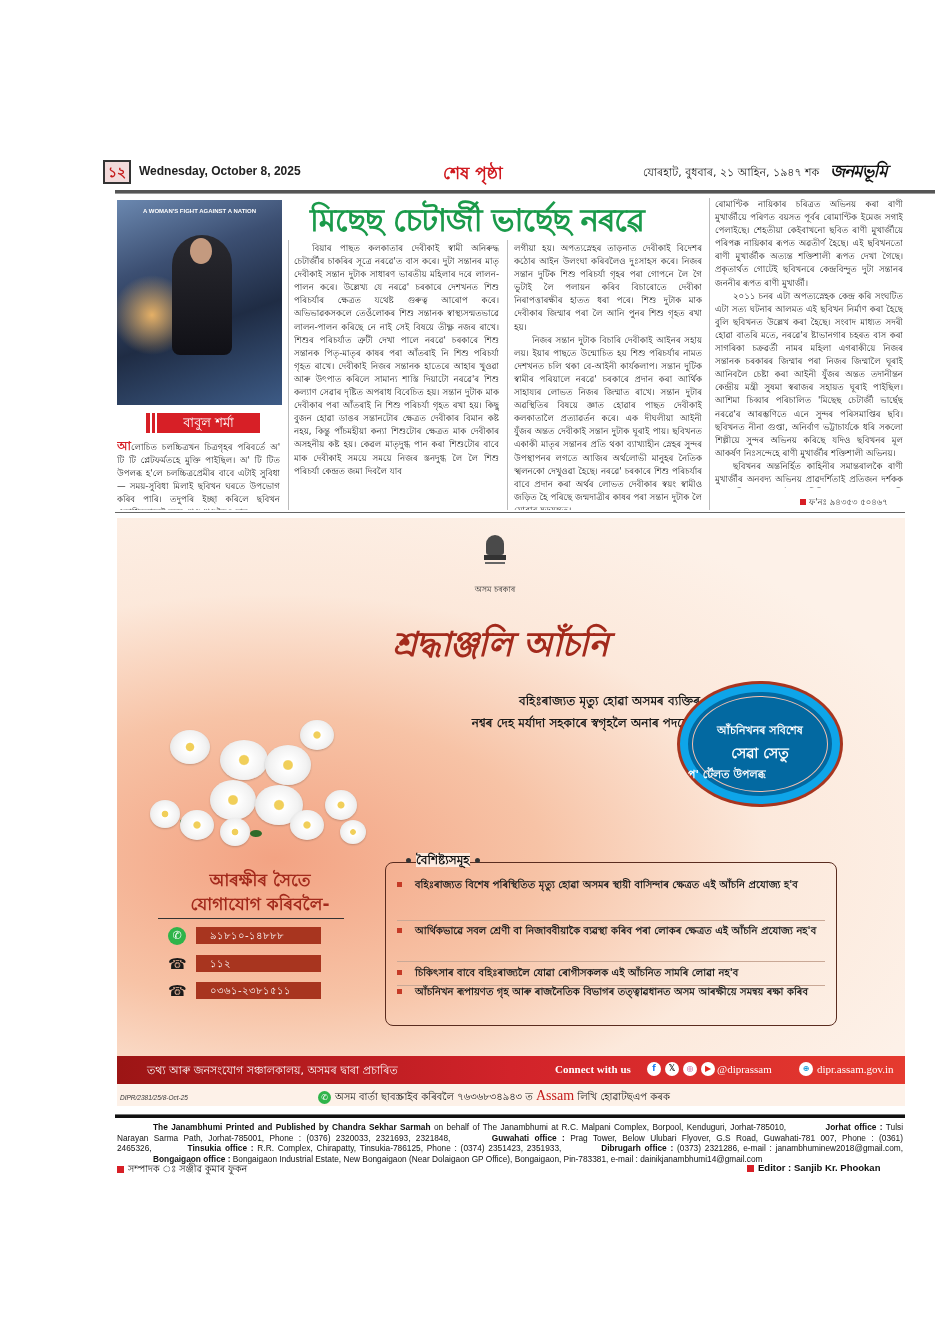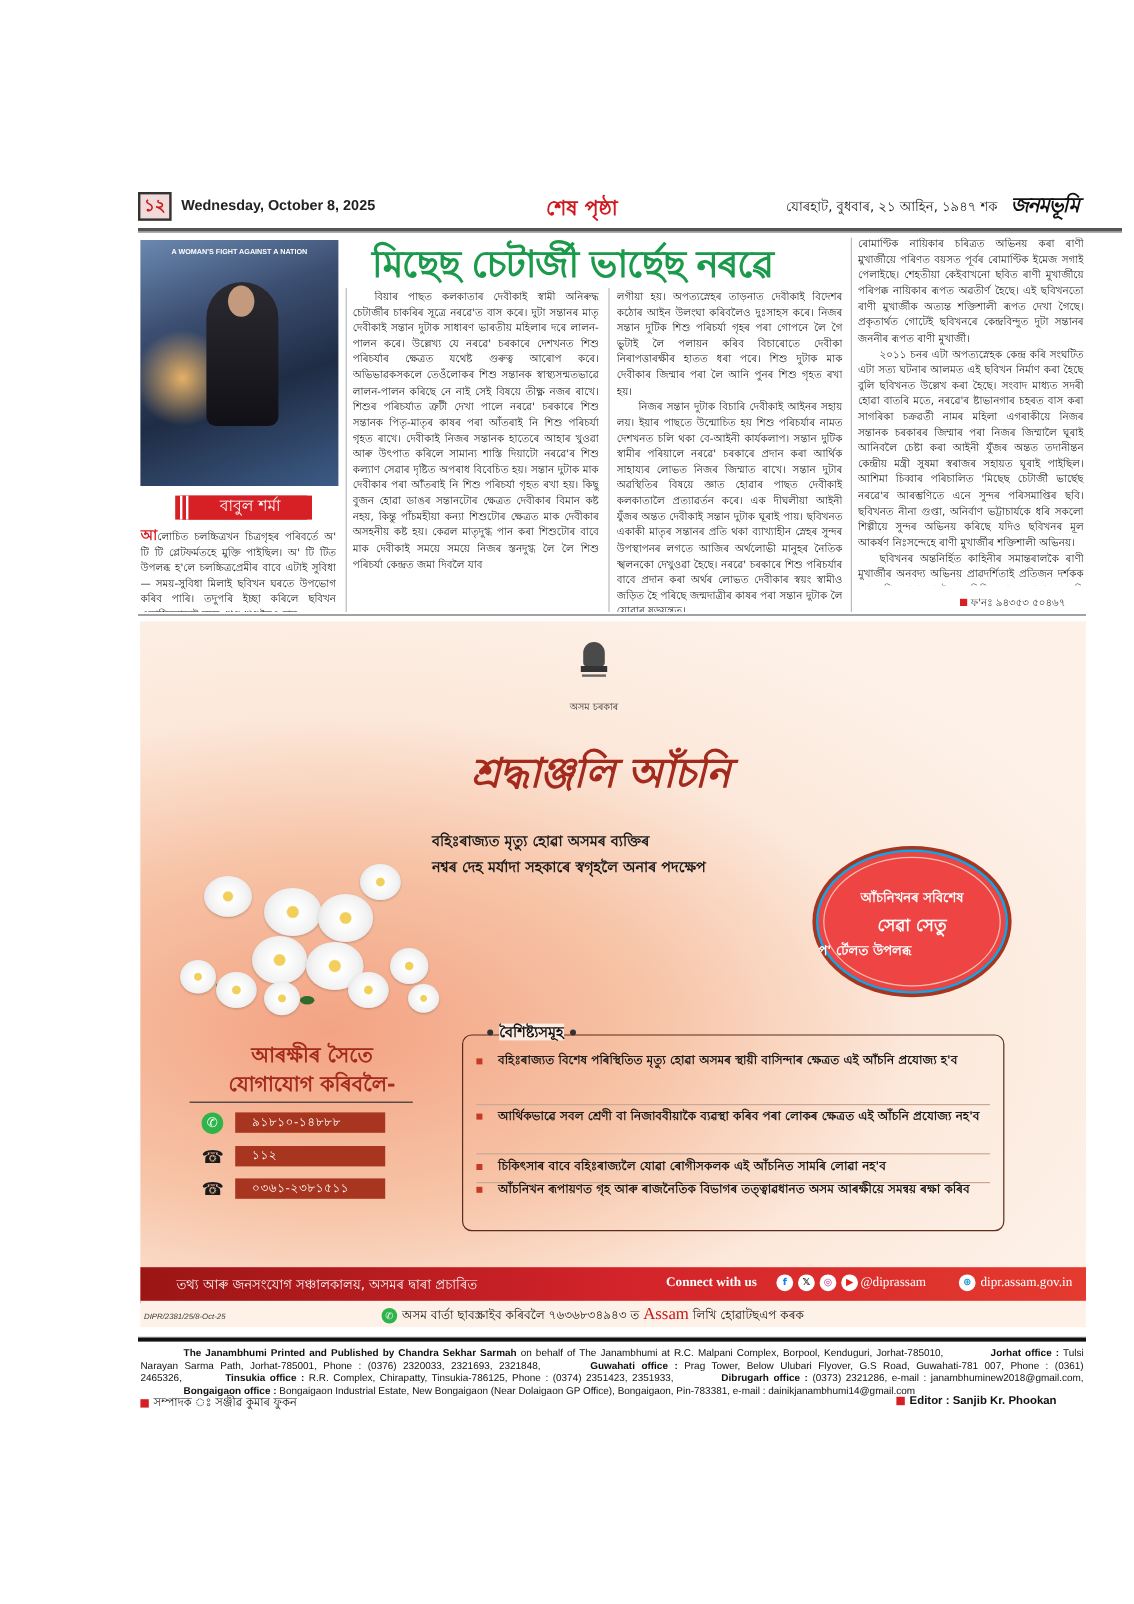--- a/index.html
+++ b/index.html
@@ -1,20 +1,20 @@
 <!DOCTYPE html>
 <html><head>
 <meta charset="utf-8">
 <style>
   * { box-sizing: border-box; margin: 0; padding: 0; }
   html, body { width: 945px; height: 1337px; background: #ffffff; overflow: hidden; }
   body { font-family: "DejaVu Sans", sans-serif; color: #1a1a1a; position: relative; }
 
   
-  .masthead { position: absolute; left: 115px; top: 160px; width: 820px; height: 28px; }
+  .masthead { position: absolute; left: 103px; top: 160px; width: 820px; height: 28px; }
   .page-num { position: absolute; left: 0; top: 0; width: 28px; height: 24px; border: 2px solid #333; background: #f2dada;
               color: #c41a1a; font-size: 14px; font-weight: bold; text-align: center; line-height: 20px; }
   .date-en { position: absolute; left: 36px; top: 4px; font-family: "Liberation Sans", sans-serif; font-size: 12px; font-weight: bold; color: #222; }
   .section-title { position: absolute; left: 340px; top: 0; color: #d0191f; font-size: 17px; font-weight: bold; }
   .date-as { position: absolute; left: 540px; top: 4px; font-size: 11px; color: #222; }
   .logo { position: absolute; left: 727px; top: -2px; font-size: 17px; font-weight: bold; font-style: italic; color: #111; letter-spacing: -1px; }
   .mast-rule { position: absolute; left: 115px; top: 190px; width: 820px; height: 4px; border-top: 3px solid #555; border-bottom: 1px solid #999; }
 
   
   .poster { position: absolute; left: 117px; top: 200px; width: 165px; height: 205px; overflow: hidden;
@@ -47,23 +47,23 @@
   
   .ad { position: absolute; left: 117px; top: 518px; width: 788px; height: 568px; overflow: hidden;
         background: radial-gradient(ellipse at 20% 60%, #f3a383 0%, #f7c3a6 30%, rgba(252,232,218,0.9) 55%, #fdf1e8 80%),
                     linear-gradient(#fbe9de, #fdf5ef); }
   .emblem { position: absolute; left: 482px; top: 535px; width: 26px; height: 32px; }
   .emblem .lion { position: absolute; left: 4px; top: 0; width: 18px; height: 20px; border-radius: 9px 9px 3px 3px; background: #4a4a4a; }
   .emblem .base { position: absolute; left: 2px; top: 20px; width: 22px; height: 5px; background: #333; }
   .emblem .motto { position: absolute; left: 3px; top: 27px; width: 20px; height: 2px; background: #666; }
   .govt { position: absolute; left: 460px; top: 583px; width: 70px; text-align: center; font-size: 8px; color: #333; }
   .ad-title { position: absolute; left: 360px; top: 618px; width: 280px; text-align: center; color: #a32a1c; font-size: 34px; font-weight: bold; font-style: italic; letter-spacing: -1px; }
-  .ad-sub { position: absolute; left: 360px; top: 690px; width: 340px; text-align: left; font-size: 12px; font-weight: bold; color: #1a1a1a; line-height: 22px; }
-
-  .circle { position: absolute; left: 680px; top: 708px; width: 160px; height: 120px; border-radius: 50%; background: #ef4444; border: 2px solid #0ea5e9; box-shadow: 0 0 0 3px #a8351f; }
+  .ad-sub { position: absolute; left: 360px; top: 690px; width: 340px; text-align: right; font-size: 12px; font-weight: bold; color: #1a1a1a; line-height: 22px; }
+
+  .circle { position: absolute; left: 680px; top: 684px; width: 160px; height: 120px; border-radius: 50%; background: #0369a1; border: 8px solid #0ea5e9; box-shadow: 0 0 0 3px #a8351f; }
   .circle-inner { position: absolute; inset: 4px; border-radius: 50%; border: 1px solid #f3c0b0; }
   .circle .l1 { position: absolute; left: 0; top: 30px; width: 100%; text-align: center; color: #fff; font-size: 11px; font-weight: bold; }
   .circle .l2 { position: absolute; left: 0; top: 50px; width: 100%; text-align: center; color: #fff; font-size: 14px; font-weight: bold; }
   .circle .l3 { position: absolute; left: 0; top: 74px; width: 100%; text-align: left; color: #fff; font-size: 11px; font-weight: bold; }
 
   .flowers { position: absolute; left: 140px; top: 700px; width: 230px; height: 150px; }
   .fl { position: absolute; border-radius: 50%; background: radial-gradient(circle, #f1cf5a 0 14%, #ffffff 18%, #f2f2f2 60%, #d7d7d7 100%); box-shadow: 0 1px 2px rgba(0,0,0,0.2); }
   .leaf { position: absolute; width: 12px; height: 7px; border-radius: 50%; background: #2f6b2a; }
 
   .contact-title { position: absolute; left: 160px; top: 868px; width: 200px; text-align: center; color: #a32a1c; font-size: 17px; font-weight: bold; line-height: 24px; }

